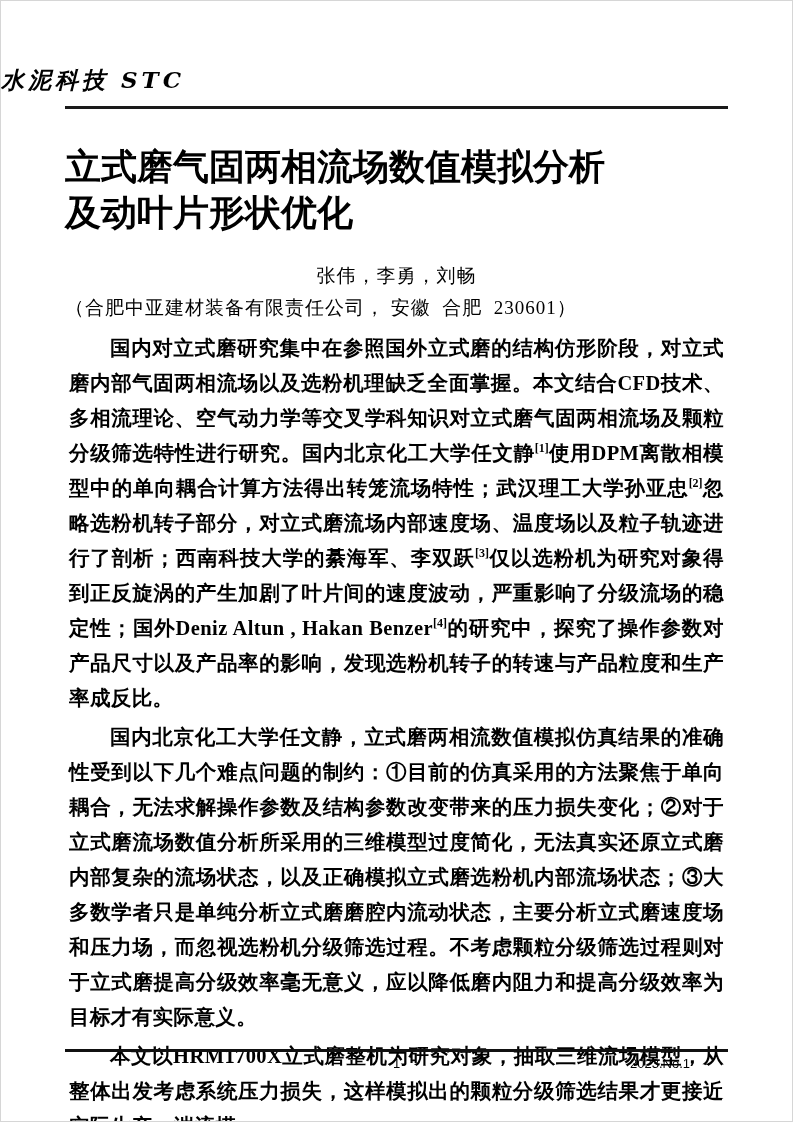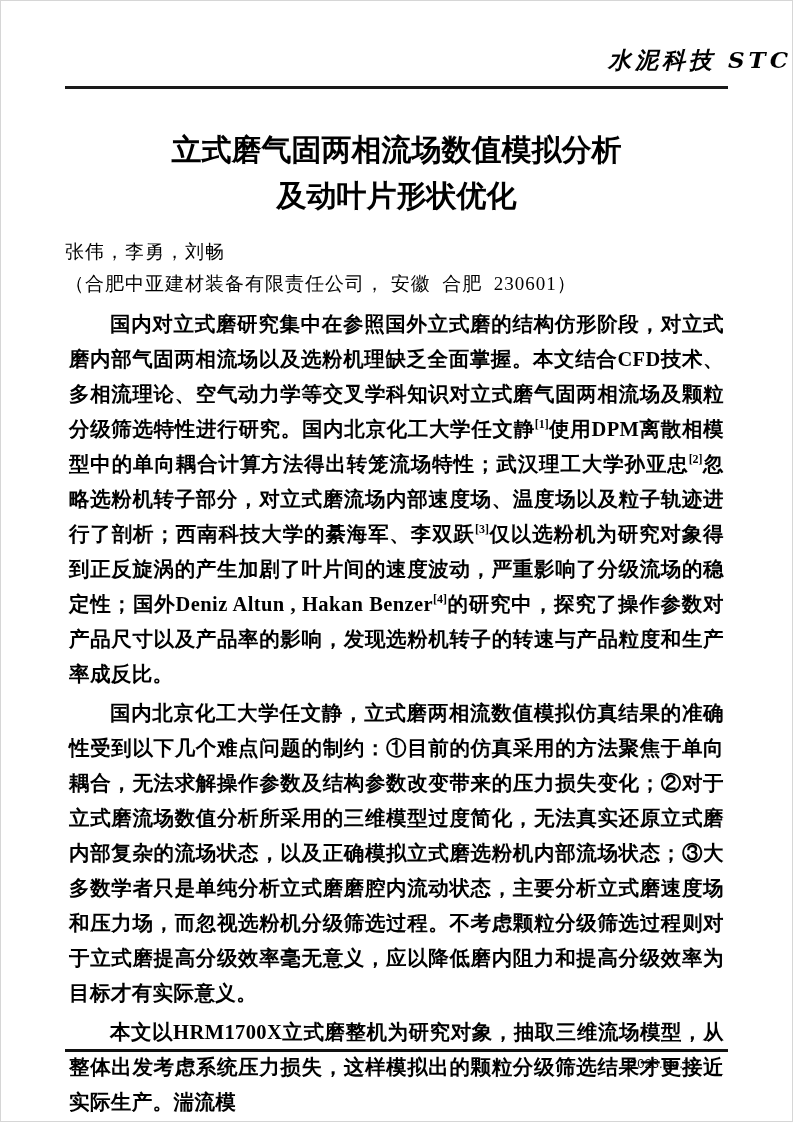--- a/index.html
+++ b/index.html
@@ -8,48 +8,49 @@
     width: 793px;
     height: 1122px;
     background: #ffffff;
     border: 1px solid #d6d6d6;
     position: relative;
     overflow: hidden;
     color: #000;
     font-family: "Liberation Serif", serif;
   }
   .page-header {
-    text-align: right;
-    padding-top: 44px;
+    text-align: left;
+    padding-top: 64px;
   }
   .journal-name {
     font-family: "DejaVu Serif", serif;
     font-style: italic;
     font-weight: bold;
     font-size: 23px;
     letter-spacing: 4px;
   }
   .header-rule {
     border: none;
     border-top: 3px solid #1a1a1a;
     margin: 10px 64px 0 64px;
   }
   .content {
     margin: 0 64px;
   }
   .article-title {
     margin-top: 38px;
-    text-align: center;
-    font-family: Liberation Serif, serif;
+    text-align: left;
+    font-family: Liberation Mono, monospace;
     font-weight: bold;
-    font-size: 30px;
+    font-size: 36px;
     line-height: 46px;
   }
   .authors {
     margin-top: 4px;
+    text-align: center;
     font-size: 19px;
     letter-spacing: 1px;
   }
   .affiliation {
     margin-top: 6px;
     font-size: 19px;
     letter-spacing: 1px;
     white-space: pre;
   }
   .section-heading {

